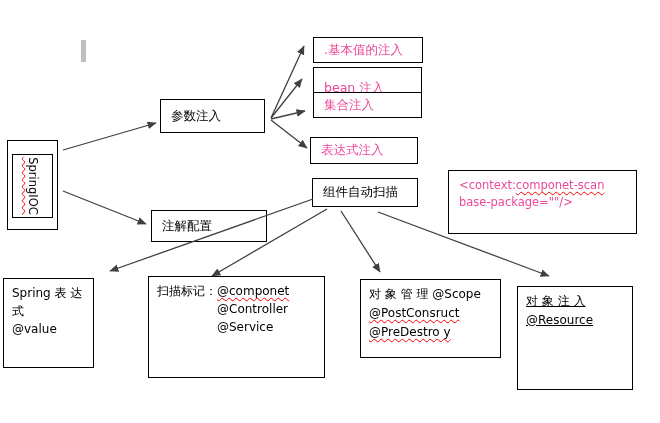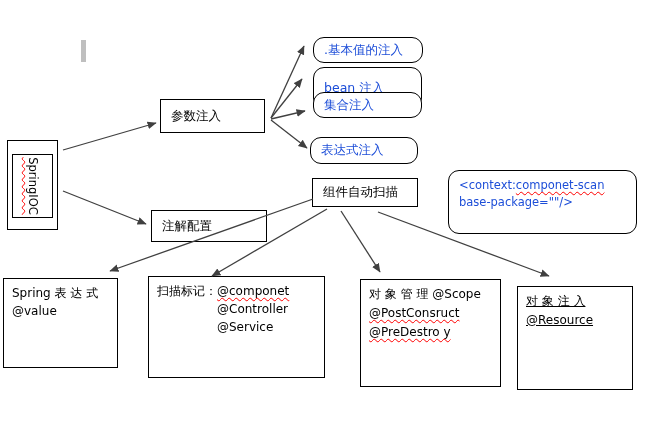--- a/index.html
+++ b/index.html
@@ -1,43 +1,43 @@
 <!DOCTYPE html>
 <html><head>
 <meta charset="utf-8">
 <style>
   html,body{margin:0;padding:0;background:#ffffff;}
   body{font-family:"DejaVu Sans","Liberation Sans",sans-serif;}
   #canvas{position:relative;width:660px;height:423px;background:#ffffff;overflow:hidden;}
   .box{position:absolute;border:1px solid #000;background:#fff;box-sizing:border-box;
        font-size:12.5px;color:#000;display:flex;align-items:center;}
   .pad{padding-left:10px;}
-  .red{color:#1d4ed8;border-radius:11px;}
+  .red{color:#ec4899;}
   .misspelled{text-decoration:underline wavy #ff0000;text-decoration-thickness:1px;text-underline-offset:2px;}
   .multibox{display:block;padding:5px 8px;align-items:flex-start;font-size:12px;line-height:18px;}
   #svg-arrows{position:absolute;left:0;top:0;z-index:5;pointer-events:none;}
   .gray-bar{position:absolute;left:81px;top:40px;width:5px;height:22px;background:#bfbfbf;}
   
   #root-outer{left:7px;top:140px;width:51px;height:90px;justify-content:center;}
   #root-inner{left:12px;top:154px;width:41px;height:64px;justify-content:center;}
   #root-label{transform:rotate(90deg);white-space:nowrap;font-size:11.5px;
               text-decoration:underline wavy #ff0000;text-decoration-thickness:1px;text-underline-offset:3px;}
   
   #param-box{left:160px;top:99px;width:105px;height:34px;text-align:center;}
   #basic-box{left:313px;top:37px;width:110px;height:26px;}
   #bean-box{left:313px;top:67px;width:109px;height:42px;}
   #coll-box{left:313px;top:92px;width:109px;height:26px;}
   #expr-box{left:310px;top:137px;width:108px;height:27px;}
   #scan-box{left:312px;top:178px;width:106px;height:29px;}
   #anno-box{left:151px;top:210px;width:116px;height:32px;}
   #code-box{left:448px;top:170px;width:189px;height:64px;display:block;padding:6px 10px;
             font-size:11.5px;line-height:17px;}
-  #sexpr-box{left:3px;top:278px;width:115px;height:90px;}
+  #sexpr-box{left:3px;top:278px;width:91px;height:90px;}
   #marker-box{left:148px;top:276px;width:177px;height:102px;}
-  #objmgmt-box{left:360px;top:279px;width:141px;height:108px;}
+  #objmgmt-box{left:360px;top:279px;width:141px;height:79px;}
   #objinj-box{left:517px;top:286px;width:116px;height:104px;text-decoration:underline;}
   .scan-row{display:flex;align-items:flex-start;}
   .scan-items div{line-height:18px;}
   .mg-line{line-height:19px;}
 </style>
 </head>
 <body>
 
 <div id="canvas">
 

